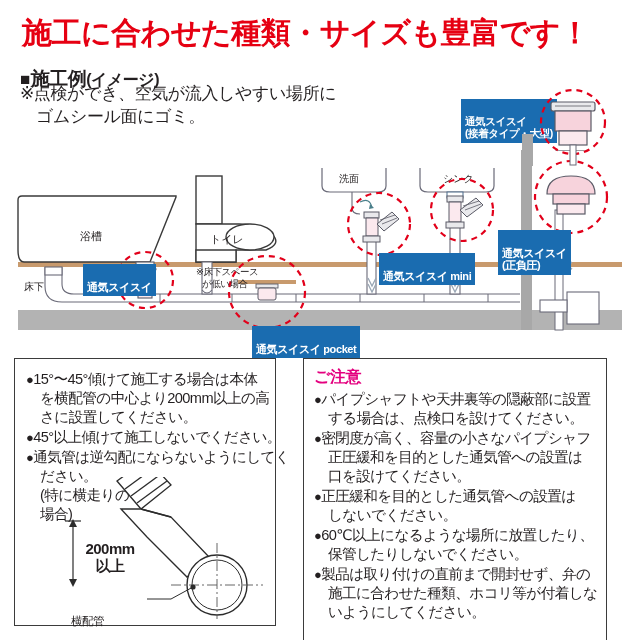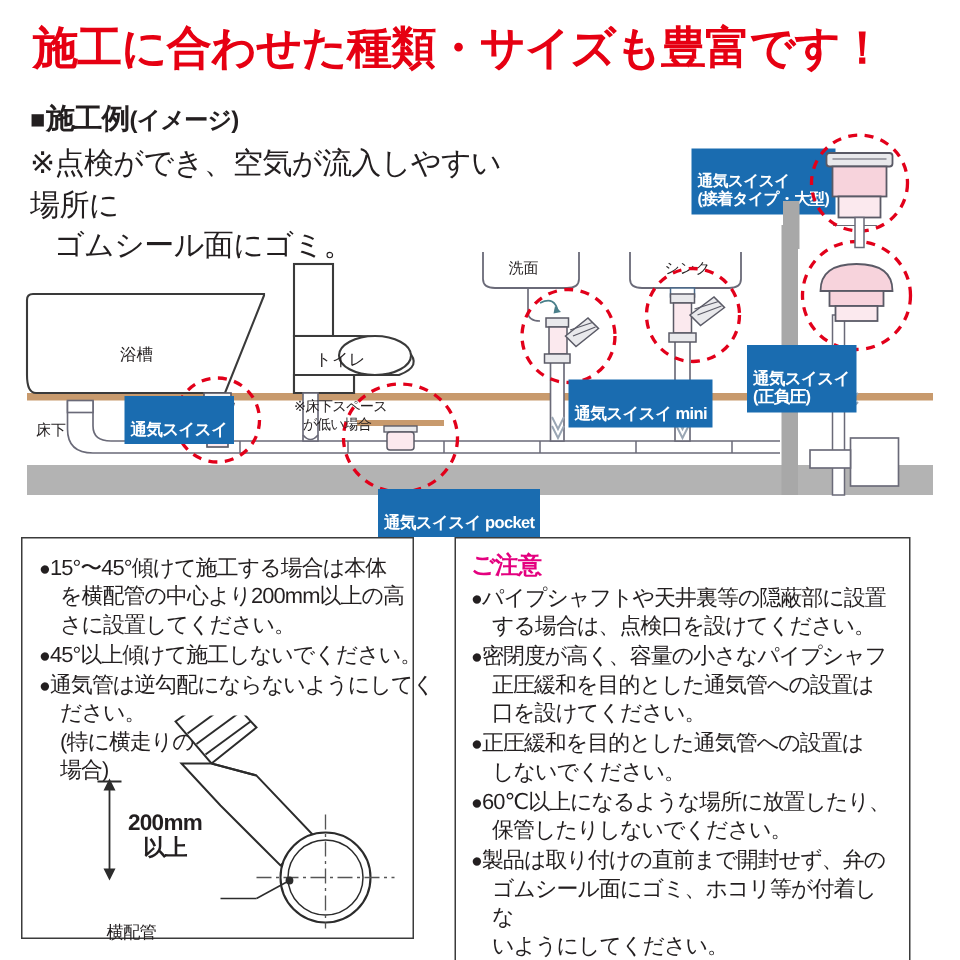--- a/index.html
+++ b/index.html
@@ -16,22 +16,22 @@
     font-size:30px;font-weight:bold;color:#e60012;
     letter-spacing:-0.5px;line-height:1;white-space:nowrap;
   }
   .subtitle{
     position:absolute;left:20px;top:66px;
     font-size:19px;font-weight:bold;color:#231f20;letter-spacing:-0.5px;
   }
   .subtitle .sq{font-size:17px;margin-right:1px;}
   .subtitle .paren{font-size:16px;}
   .note{
-    position:absolute;left:20px;top:96px;width:330px;
-    font-size:20px;line-height:1.38;color:#231f20;letter-spacing:-0.4px;
+    position:absolute;left:20px;top:82px;width:330px;
+    font-size:17px;line-height:1.38;color:#231f20;letter-spacing:-0.4px;
   }
   .note .l2{display:block;padding-left:16px;}
 
   
   .diagram{position:absolute;left:0;top:150px;width:640px;height:205px;}
   .diagram svg{display:block;}
 
   .blue-tag{
     position:absolute;background:#1a6cb0;color:#fff;font-weight:bold;
     letter-spacing:-0.4px;line-height:1.12;padding:17px 4px 3px 4px;
@@ -319,20 +319,20 @@
         <li>
           <span class="b">●</span><span>正圧緩和を目的とした通気管への設置は</span>
           <span class="cont">しないでください。</span>
         </li>
         <li>
           <span class="b">●</span><span>60℃以上になるような場所に放置したり、</span>
           <span class="cont">保管したりしないでください。</span>
         </li>
         <li>
           <span class="b">●</span><span>製品は取り付けの直前まで開封せず、弁の</span>
-          <span class="cont">ゴムシール面にゴミ、ホコリ等が付着しな</span>
+          <span class="cont">施工に合わせた種類、ホコリ等が付着しな</span>
           <span class="cont">いようにしてください。</span>
         </li>
       </ul>
     </div>
   </div>
 
 </div>
 
 </body></html>

